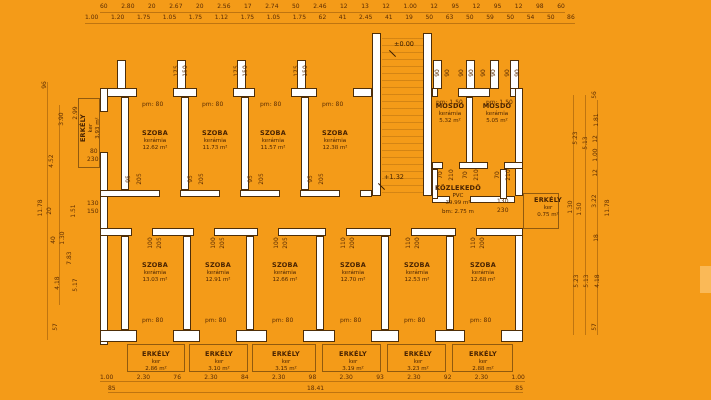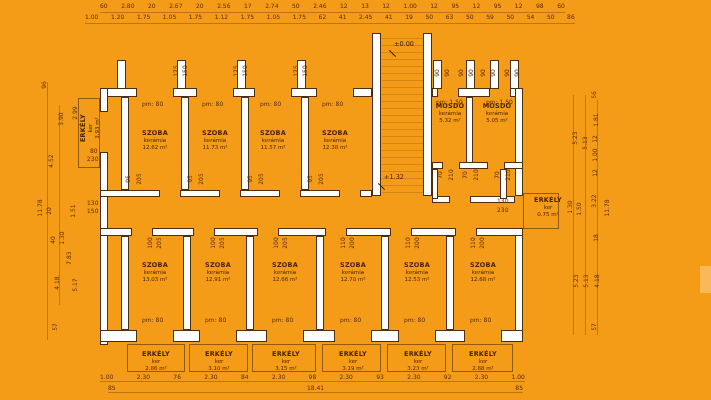--- a/index.html
+++ b/index.html
@@ -305,20 +305,26 @@
     <div class="n">MOSDÓ</div>
     <div class="m">kerámia</div>
     <div class="a">5.32 m²</div>
   </div>
   <div class="room" style="left:480px;top:103px;width:34px">
     <div class="n">MOSDÓ</div>
     <div class="m">kerámia</div>
     <div class="a">5.05 m²</div>
   </div>
 
+  <div class="room" style="left:428px;top:185px;width:60px">
+    <div class="n">KÖZLEKEDŐ</div>
+    <div class="m">PVC</div>
+    <div class="a">39.99 m²</div>
+    <div class="a" style="margin-top:3px">bm: 2.75 m</div>
+  </div>
 
   <div class="room" style="left:528px;top:197px;width:40px">
     <div class="n">ERKÉLY</div>
     <div class="m">ker</div>
     <div class="a">0.75 m²</div>
   </div>
 
   <div class="room rot" style="left:62px;top:118px;width:56px">
     <div class="n">ERKÉLY</div>
     <div class="m">ker</div>

